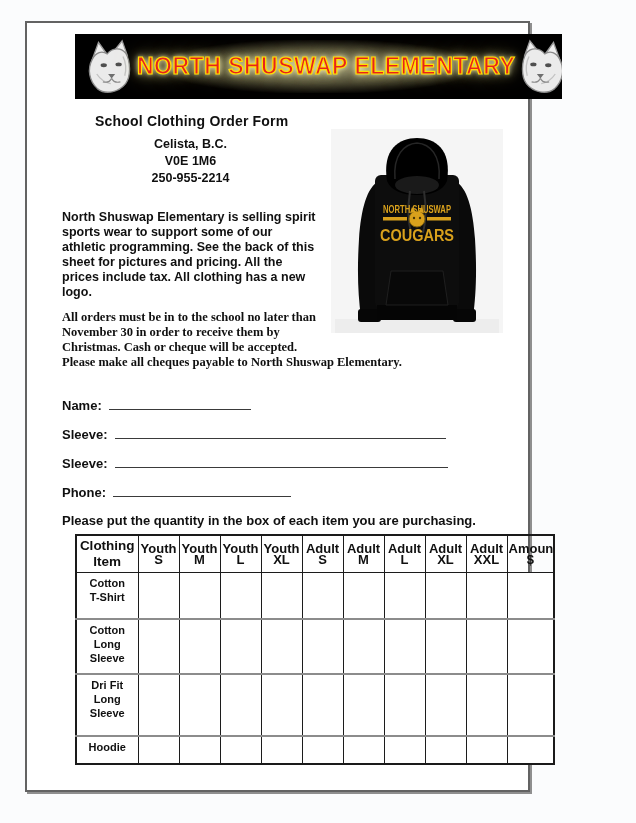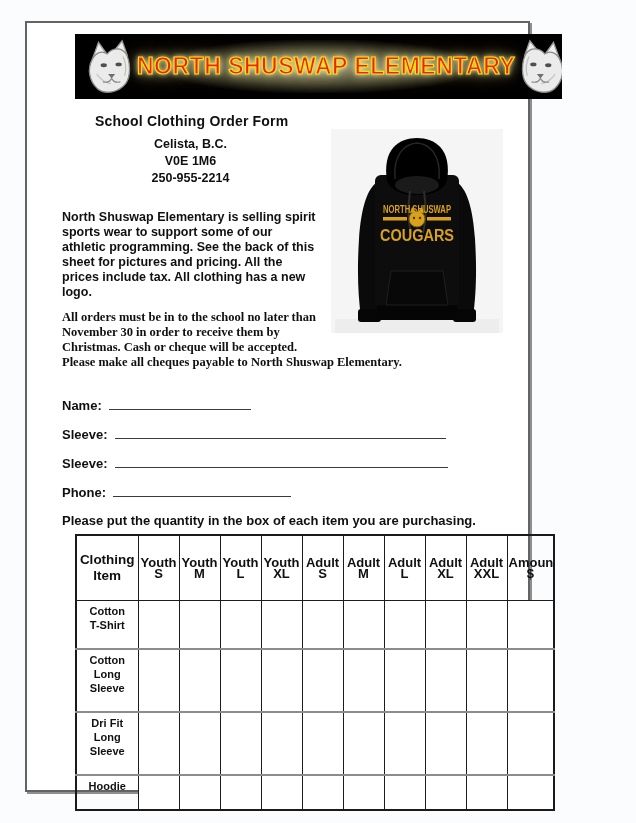--- a/index.html
+++ b/index.html
@@ -44,21 +44,21 @@
   .fline { display:inline-block; border-bottom:1px solid #3a3a3a; height:13px; }
   .fline.name  { width:142px; }
   .fline.addr  { flex:1; margin-right:60px; }
   .fline.email { flex:1; margin-right:58px; }
   .fline.phone { width:178px; }
   .instruction { margin:1px 0 6px 0; font-size:13px; }
   
   table.order { border-collapse:collapse; margin-left:13px; width:478px; table-layout:fixed;
                 border:2px solid #1a1a1a; }
   .order th, .order td { border:1px solid #1c1c1c; white-space:pre-line; text-align:center;
-                         font-weight:bold; padding:16px 1px; overflow:hidden; }
+                         font-weight:bold; padding:2px 1px; overflow:hidden; }
   .order thead th { height:36px; vertical-align:middle; font-size:13px; line-height:11px; }
   .order thead th.itemhead { font-size:13.5px; line-height:16px; }
   .order tbody th { font-size:11px; line-height:14px; vertical-align:top; padding-top:3px; }
   .order tbody td { background:#fff; }
   tr.r1 > * { height:46px; }
   tr.r2 > * { height:55px; }
   tr.r3 > * { height:62px; }
   tr.r4 > * { height:28px;margin-left:7px; }
   tr.sep > * { border-top:2px solid #8c8c8c; }
 </style>

